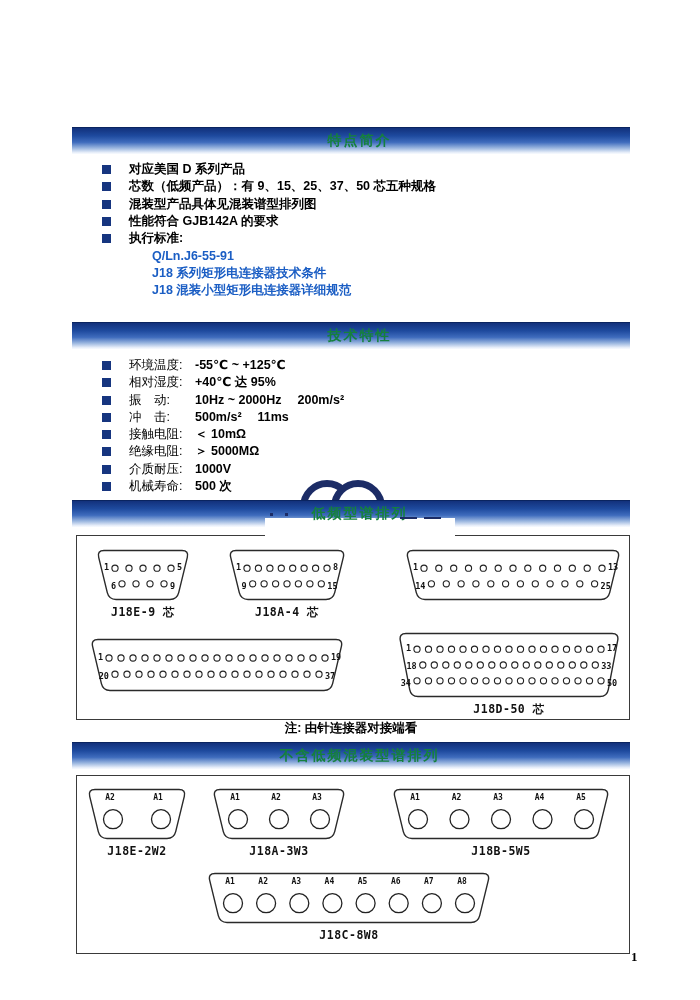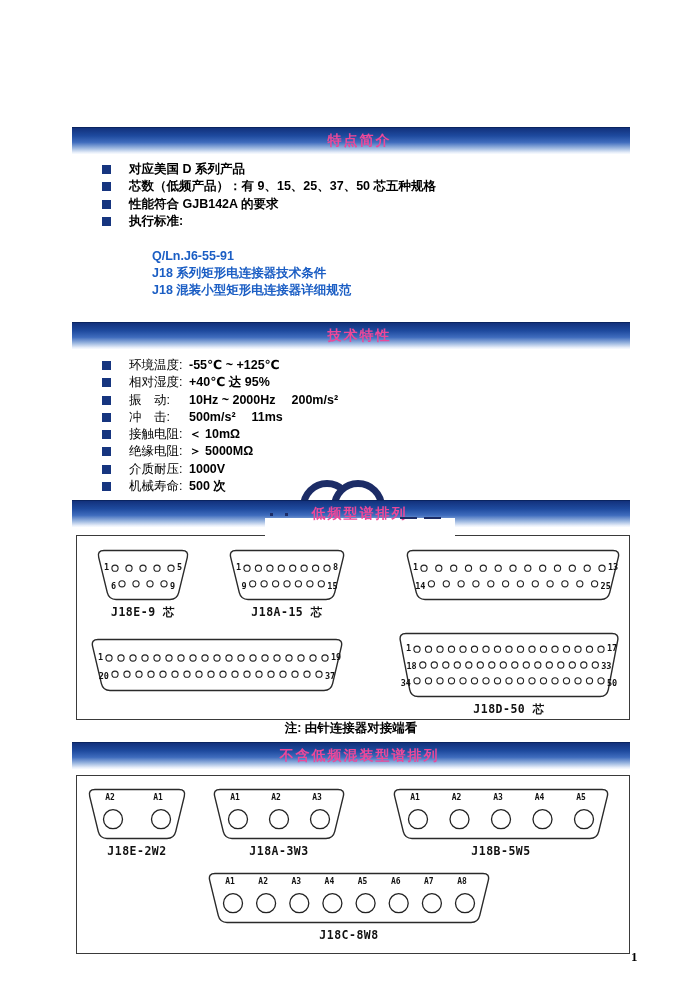--- a/index.html
+++ b/index.html
@@ -4,36 +4,36 @@
 <style>
   html,body{margin:0;padding:0;background:#fff;}
   .page{position:relative;width:700px;height:1000px;background:#fff;overflow:hidden;
         font-family:"Liberation Sans","DejaVu Sans",sans-serif;color:#000;}
   
   .bar-wrap{position:absolute;left:72px;width:558px;height:27px;}
   .bar-bg{position:absolute;left:0;top:0;right:0;bottom:0;z-index:1;
           background:linear-gradient(180deg,#12317c 0%,#1e4a9e 30%,#3f6cbd 55%,#9db8e0 78%,#eaf0fa 95%,#f8fbff 100%);
           border-top:1px solid #0a2460;}
   .bar-title{position:absolute;z-index:3;left:0;right:0;top:5px;text-align:center;
-             font-size:14px;font-weight:bold;color:#ec4899;letter-spacing:2px;padding-left:17px;}
+             font-size:14px;font-weight:bold;color:#15803d;letter-spacing:2px;padding-left:17px;}
   
   .wm-ring{position:absolute;z-index:0;width:40px;height:40px;border:7px solid #1c2c66;
            border-radius:50%;top:-20px;background:#fff;}
   .wm-white{position:absolute;z-index:2;background:#fff;left:193px;top:18px;width:190px;height:26px;}
   .wm-dot{position:absolute;z-index:3;width:3px;height:3px;background:#1c2c66;top:13px;}
   .wm-dash{position:absolute;z-index:3;width:17px;height:2px;background:#1c2c66;top:17px;}
   
   .blk{position:absolute;}
   .row{display:flex;align-items:flex-start;height:17.3px;line-height:17.3px;padding-left:24px;}
   .sq{flex:0 0 9px;width:9px;height:9px;background:#16357f;margin-top:4px;}
   .btxt{margin-left:18px;font-size:12.5px;font-weight:bold;white-space:nowrap;}
   .link-line{height:17.2px;line-height:17.2px;font-size:12.5px;font-weight:bold;
              color:#1b5ec4;white-space:nowrap;cursor:pointer;}
   .spec-label{margin-left:18px;width:60px;font-size:12.5px;font-weight:normal;white-space:nowrap;}
-  .spec-value{margin-left:0;font-size:12.5px;font-weight:bold;white-space:pre;}
+  .spec-value{margin-left:6px;font-size:12.5px;font-weight:bold;white-space:pre;}
   
   .dbox{position:absolute;left:76px;width:552px;border:1px solid #3a3a3a;background:#fff;}
   .conn{position:absolute;text-align:center;}
   .conn-label{font-family:"DejaVu Sans Mono","Liberation Mono",monospace;
               font-size:11.5px;font-weight:bold;letter-spacing:0.5px;color:#111;white-space:nowrap;}
   .note{position:absolute;left:72px;width:558px;text-align:center;font-size:12.5px;font-weight:bold;}
   .pagenum{position:absolute;font-family:"Liberation Serif","DejaVu Serif",serif;
            font-size:13px;font-weight:bold;}
   svg text{font-family:"DejaVu Sans Mono","Liberation Mono",monospace;font-weight:bold;fill:#111;}
 </style>
@@ -48,20 +48,24 @@
   </div>
 
   <div class="blk" style="left:78px;top:161px;width:545px;" id="features-bullets">
       <div class="row">
         <span class="sq"></span>
         <span class="btxt">对应美国 D 系列产品</span>
       </div>
       <div class="row">
         <span class="sq"></span>
         <span class="btxt">芯数（低频产品）：有 9、15、25、37、50 芯五种规格</span>
+      </div>
+      <div class="row">
+        <span class="sq"></span>
+        <span class="btxt">混装型产品具体见混装谱型排列图</span>
       </div>
       <div class="row">
         <span class="sq"></span>
         <span class="btxt">性能符合 GJB142A 的要求</span>
       </div>
       <div class="row">
         <span class="sq"></span>
         <span class="btxt">执行标准:</span>
       </div>
     </div>
@@ -168,21 +172,21 @@
           <circle cx="25.7" cy="34.8" r="3.1" fill="#fff" stroke="#222" stroke-width="1.1"></circle>
           <circle cx="37.1" cy="34.8" r="3.1" fill="#fff" stroke="#222" stroke-width="1.1"></circle>
           <circle cx="48.6" cy="34.8" r="3.1" fill="#fff" stroke="#222" stroke-width="1.1"></circle>
           <circle cx="60.0" cy="34.8" r="3.1" fill="#fff" stroke="#222" stroke-width="1.1"></circle>
           <circle cx="71.4" cy="34.8" r="3.1" fill="#fff" stroke="#222" stroke-width="1.1"></circle>
           <circle cx="82.9" cy="34.8" r="3.1" fill="#fff" stroke="#222" stroke-width="1.1"></circle>
           <circle cx="94.3" cy="34.8" r="3.1" fill="#fff" stroke="#222" stroke-width="1.1"></circle>
           <text x="19.714285714285715" y="39.84" text-anchor="end" font-size="8.5">9</text>
           <text x="100.28571428571428" y="39.84" text-anchor="start" font-size="8.5">15</text>
         </svg>
-      <div class="conn-label">J18A-15 芯</div>
+      <div class="conn-label">J18A-4 芯</div>
     </div>
     <div class="conn" style="left:327px;top:13px;">
       <svg width="218" height="52">
           <path d="M3.7 8.3 Q2.0 1.5 9.0 1.5 L209.0 1.5 Q216.0 1.5 214.3 8.3 L205.7 43.7 Q204.0 50.5 197.0 50.5 L21.0 50.5 Q14.0 50.5 12.3 43.7 Z" fill="none" stroke="#2a2a2a" stroke-width="1.4"></path>
           <circle cx="20.0" cy="19.2" r="3.1" fill="#fff" stroke="#222" stroke-width="1.1"></circle>
           <circle cx="34.8" cy="19.2" r="3.1" fill="#fff" stroke="#222" stroke-width="1.1"></circle>
           <circle cx="49.7" cy="19.2" r="3.1" fill="#fff" stroke="#222" stroke-width="1.1"></circle>
           <circle cx="64.5" cy="19.2" r="3.1" fill="#fff" stroke="#222" stroke-width="1.1"></circle>
           <circle cx="79.3" cy="19.2" r="3.1" fill="#fff" stroke="#222" stroke-width="1.1"></circle>
           <circle cx="94.2" cy="19.2" r="3.1" fill="#fff" stroke="#222" stroke-width="1.1"></circle>

